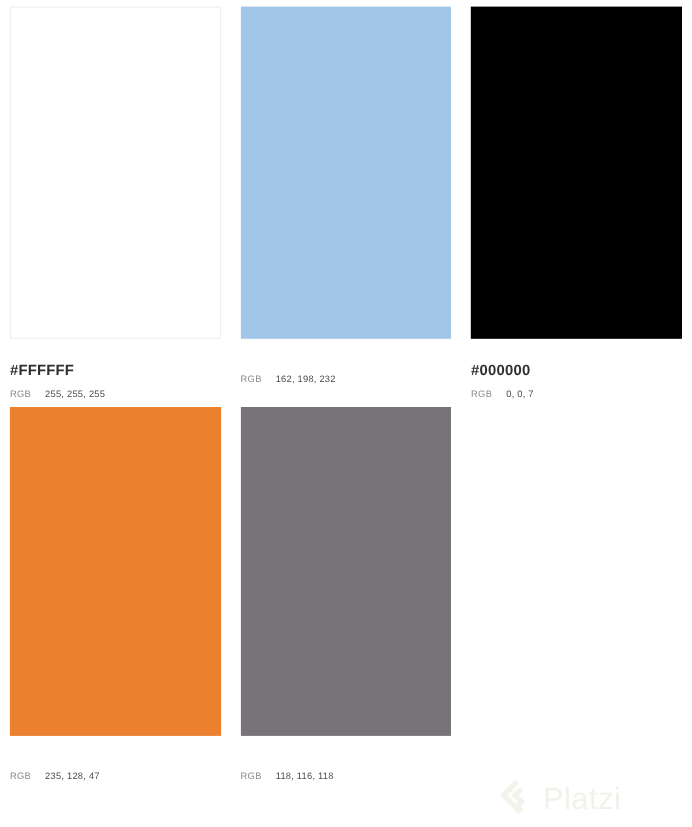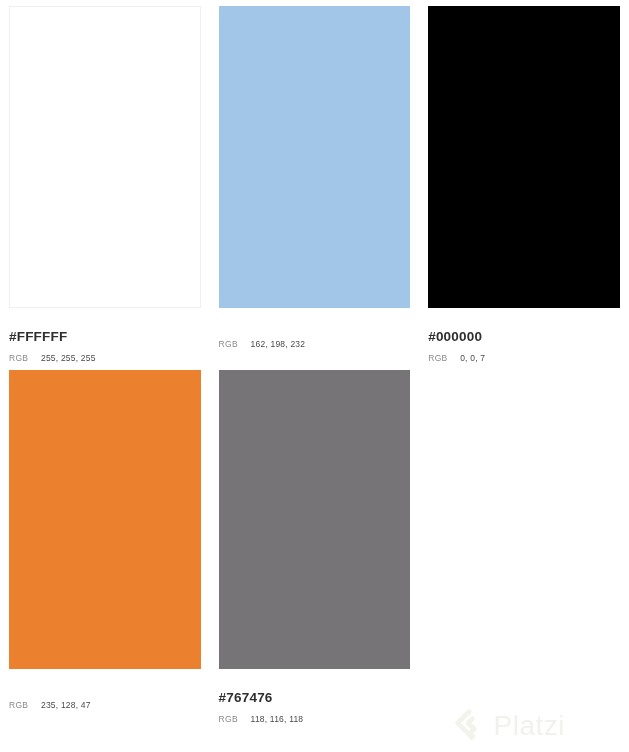--- a/index.html
+++ b/index.html
@@ -140,21 +140,20 @@
         <div class="rgb-line">
           <span class="rgb-label">RGB</span>
           <span class="rgb-value">235, 128, 47</span>
         </div>
       </div>
     </div>
 
     <div class="cell">
       <div class="swatch swatch-r2" style="background:#767476"></div>
       <div class="meta">
-        <div class="hex">#767476</div>
         <div class="rgb-line">
           <span class="rgb-label">RGB</span>
           <span class="rgb-value">118, 116, 118</span>
         </div>
       </div>
     </div>
 
     <div class="cell cell-empty">
       <div class="swatch swatch-r2"></div>
       <div class="meta">

